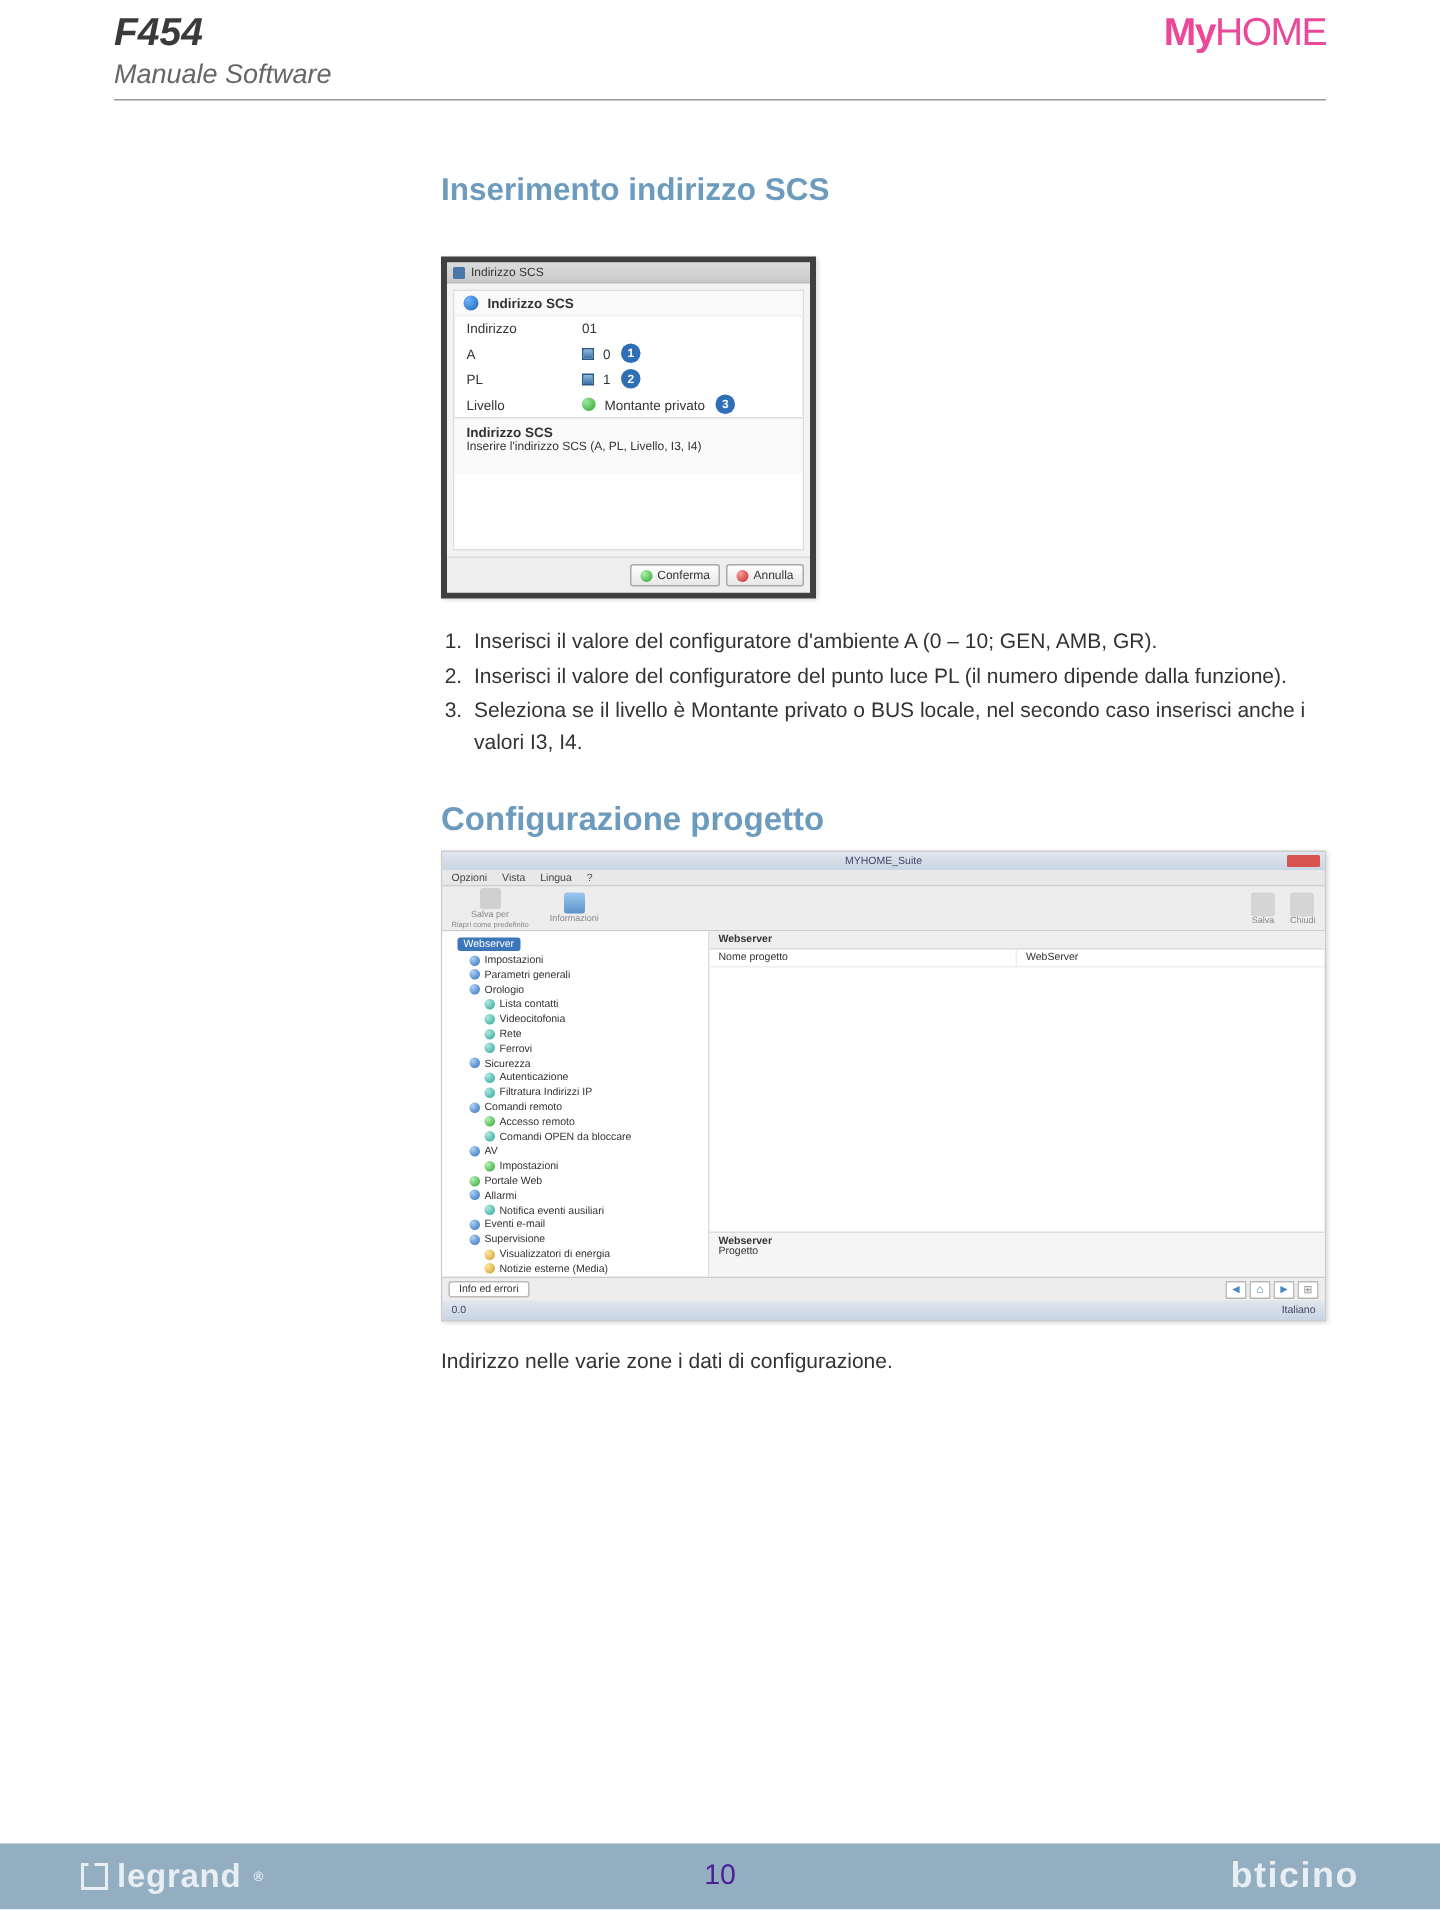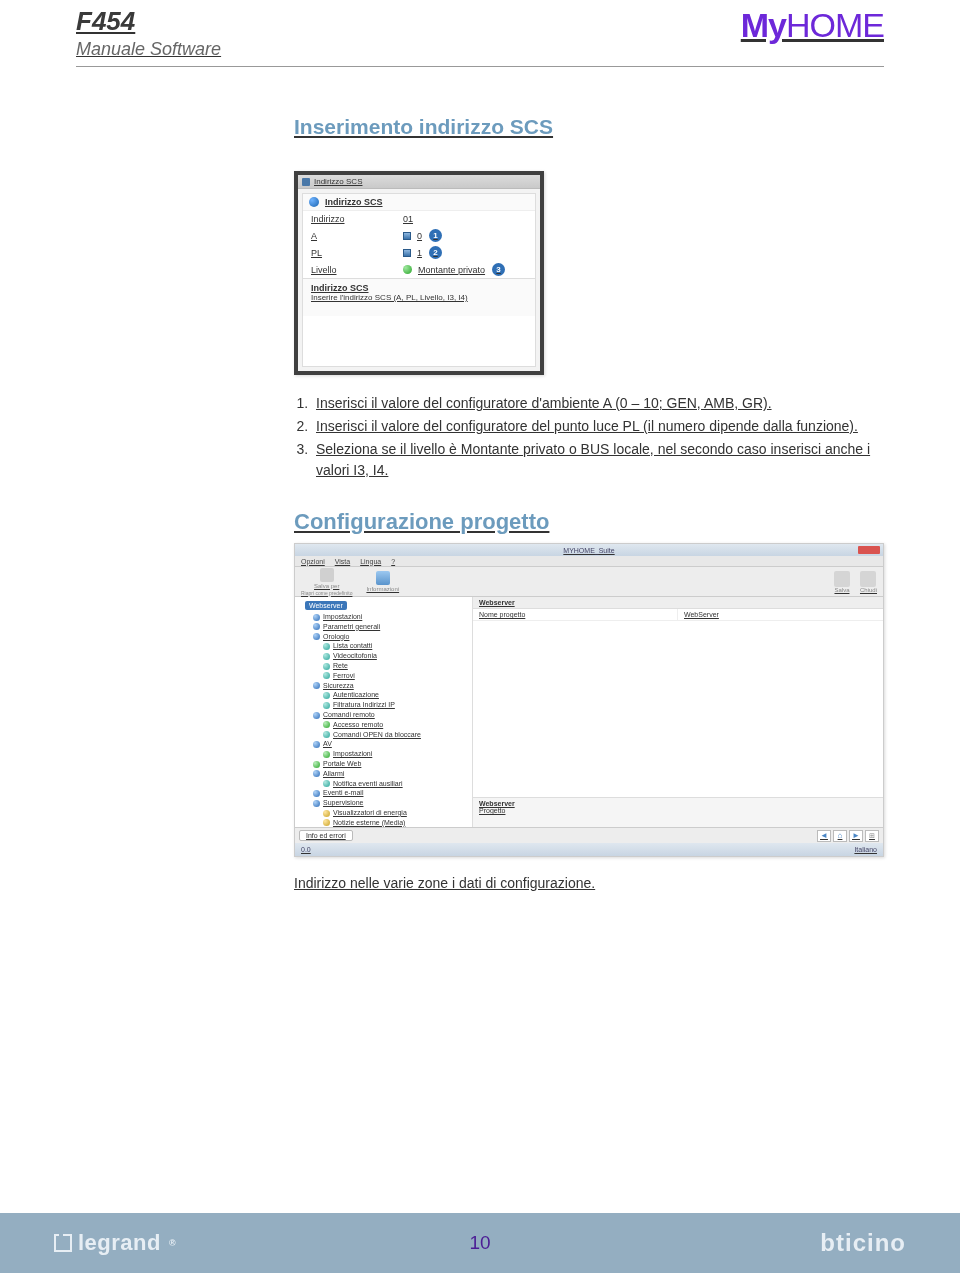--- a/index.html
+++ b/index.html
@@ -6,21 +6,20 @@
   body {
     width: 960px;
     height: 1273px;
     font-family: Arial, Helvetica, sans-serif;
     background: #fff;
     color: #333;
     position: relative;
   }
   .page {
     padding: 0 76px;
-    text-decoration: underline;
   }
   .header {
     padding-top: 6px;
     display: flex;
     justify-content: space-between;
     align-items: flex-start;
     border-bottom: 1px solid #999;
     padding-bottom: 6px;
   }
   .header-left .code {
@@ -29,22 +28,22 @@
     color: #3a3a3a;
     font-style: italic;
   }
   .header-left .subtitle {
     font-size: 18px;
     font-style: italic;
     color: #666;
     margin-top: 2px;
   }
   .brand {
-    font-size: 34px;
-    color: #6d28d9;
+    font-size: 26px;
+    color: #ec4899;
     font-weight: 300;
     letter-spacing: -1px;
   }
   .brand .my { font-weight: 600; }
   .brand .home { font-weight: 300; }
   .content {
     padding-left: 218px;
     padding-top: 48px;
   }
   h2.sec-title {
@@ -98,21 +97,21 @@
     background: radial-gradient(circle at 30% 30%, #6fb3ff, #1a64b0);
     margin-right: 6px;
   }
   .dialog1 .row {
     display: flex;
     padding: 2px 8px;
     align-items: center;
     font-size: 9px;
     min-height: 16px;
   }
-  .dialog1 .row .k { width: 92px; color: #333; }
+  .dialog1 .row .k { width: 77px; color: #333; }
   .dialog1 .row .v { display: flex; align-items: center; gap: 3px; flex: 1; }
   .mini-sq {
     width: 8px; height: 8px; background: linear-gradient(#8fb8e0,#3a72aa);
     border: 1px solid #2a5a8a; margin-right: 3px;
     display: inline-block;
   }
   .mini-ball {
     width: 9px; height: 9px; border-radius: 50%;
     background: radial-gradient(circle at 30% 30%, #9fe89f, #2aa52a);
     margin-right: 3px;
@@ -270,21 +269,21 @@
   p.caption {
     font-size: 14px;
     color: #333;
     margin-top: 18px;
   }
 
   .footer {
     position: absolute;
     left: 0; bottom: 0;
     width: 100%;
-    height: 60px;
+    height: 44px;
     background: #94aec1;
     display: flex;
     align-items: center;
     justify-content: space-between;
     padding: 16px 54px;
     color: #fff;
   }
   .legrand-logo {
     display:flex;align-items:center;gap:6px;
     font-size: 22px;font-weight:600;letter-spacing:0.5px;color:#e7eef4;
@@ -361,20 +360,30 @@
                 <span>Montante privato</span>
                 <span class="callout">3</span>
               </span>
             </div>
           </div>
         <div class="desc">
           <b>Indirizzo SCS</b><br>
           <span>Inserire l'indirizzo SCS (A, PL, Livello, I3, I4)</span>
         </div>
         <div class="filler"></div>
+      </div>
+      <div class="btnbar">
+        <span class="dlg-btn">
+          <span class="ok-ico"></span>
+          <span>Conferma</span>
+        </span>
+        <span class="dlg-btn">
+          <span class="x-ico"></span>
+          <span>Annulla</span>
+        </span>
       </div>
     </div>
 
     <ol class="steps" id="steps">
         <li>Inserisci il valore del configuratore d'ambiente A (0 – 10; GEN, AMB, GR).</li>
         <li>Inserisci il valore del configuratore del punto luce PL (il numero dipende dalla funzione).</li>
         <li>Seleziona se il livello è Montante privato o BUS locale, nel secondo caso inserisci anche i valori I3, I4.</li>
       </ol>
 
     <h3 class="sec-sub2">Configurazione progetto</h3>

